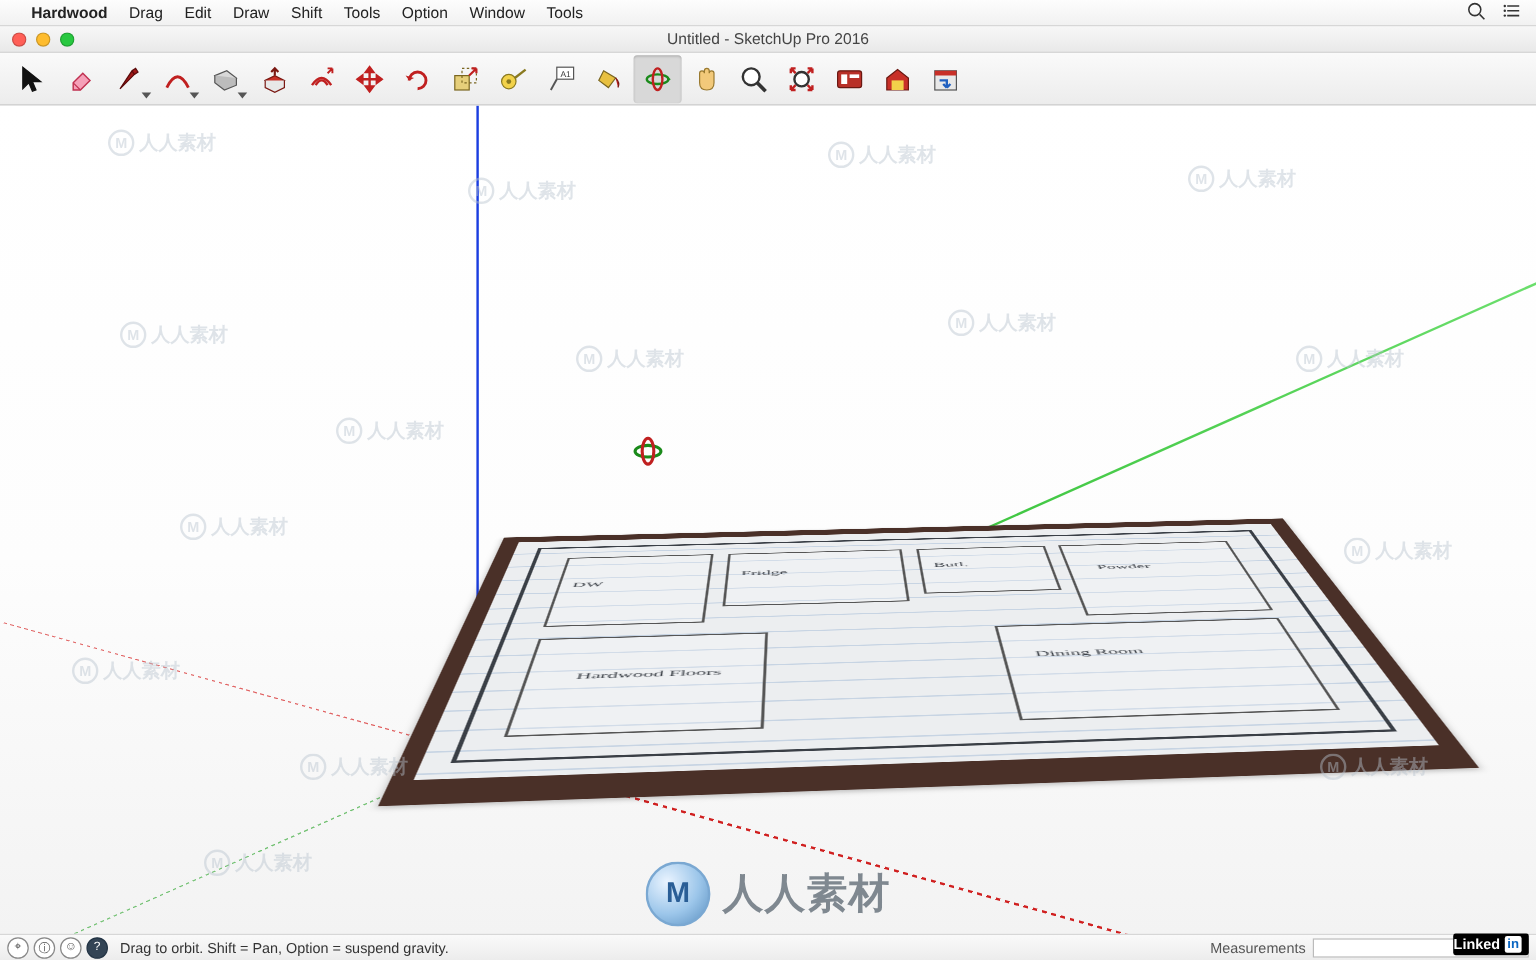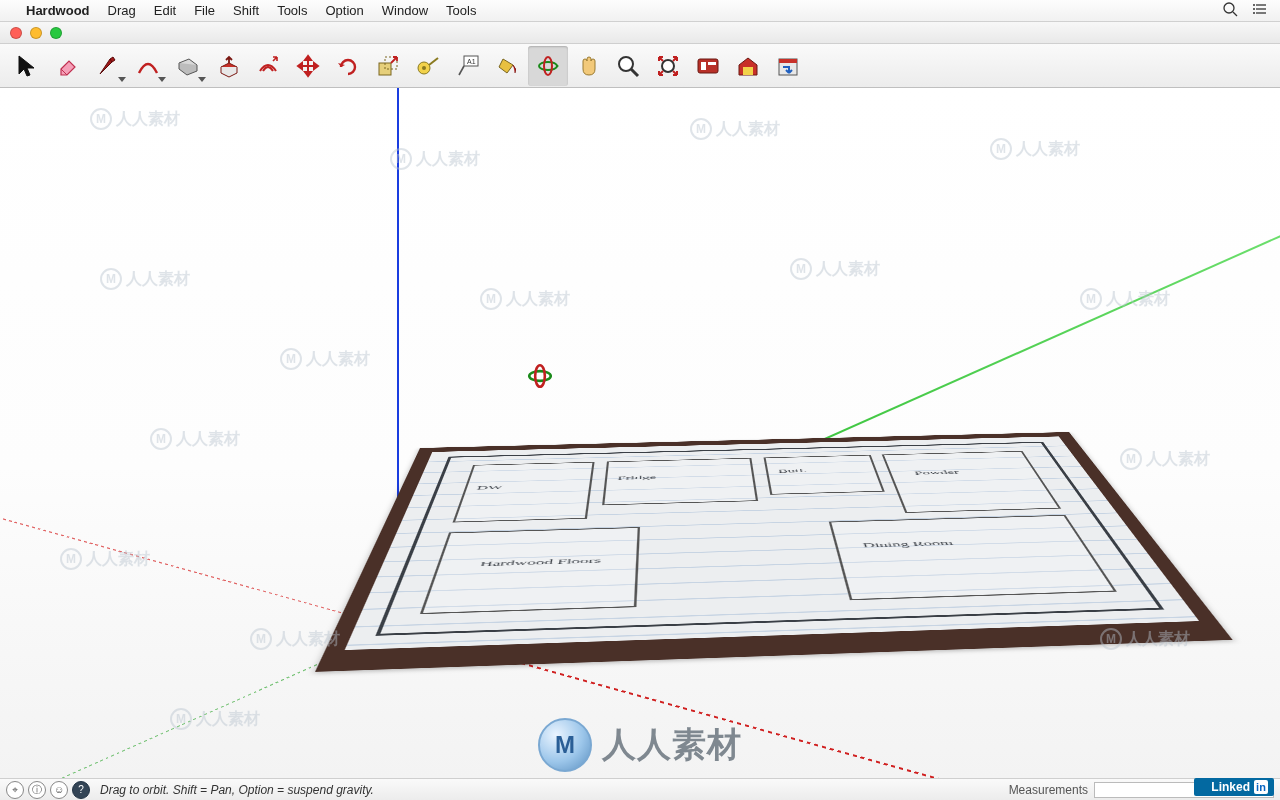--- a/index.html
+++ b/index.html
@@ -60,36 +60,36 @@
 .wm { position:absolute; color:#b9c4cf; font-size:16px; font-weight:600; opacity:0.45; display:flex; align-items:center; gap:4px; font-family:"Microsoft YaHei",sans-serif; pointer-events:none;}
 .wm .g { width:22px; height:22px; border:2px solid #b9c4cf; border-radius:50%; display:inline-flex; align-items:center; justify-content:center; font-size:12px;}
 .big-wm { position:absolute; left:50%; bottom:6px; transform:translateX(-50%); display:flex; align-items:center; gap:10px; pointer-events:none;}
 .big-wm .globe{width:54px;height:54px;border-radius:50%;background:radial-gradient(circle at 32% 30%,#eaf4ff,#9cc6ea 55%,#5a8fc0);border:2px solid #7aa8d2;display:flex;align-items:center;justify-content:center;color:#2a5e96;font-weight:700;font-size:24px;}
 .big-wm .txt{font-size:34px;font-weight:800;color:#7f8890;letter-spacing:1px;font-family:"Microsoft YaHei",sans-serif;}
 
 
 .statusbar { height:22px; background:linear-gradient(#fafafa,#ececec); border-top:1px solid #cfcfcf; display:flex; align-items:center; font-size:12px; color:#333; padding:0 6px;}
 .statusbar .sb-icon{width:18px;height:18px;border:1px solid #888;border-radius:50%;margin-right:4px;display:flex;align-items:center;justify-content:center;font-size:10px;color:#555;background:#fff;}
 .statusbar .sb-icon.q{background:#345; color:#fff; border-color:#234;}
-.statusbar .hint{margin-left:6px;font-style:italic;}
+.statusbar .hint{margin-left:6px;}
 .statusbar .spacer{flex:1;}
 .statusbar .meas-label{margin-right:6px;color:#555;}
 .statusbar .meas-box{width:180px;height:16px;border:1px solid #bbb;background:#fff;}
-.linkedin { position:absolute; right:6px; bottom:4px; background:#0369a1; color:#fff; font-size:12px; font-weight:600; padding:2px 6px 2px 17px; border-radius:2px; display:flex; align-items:center; gap:4px;}
+.linkedin { position:absolute; right:6px; bottom:4px; background:#000000; color:#fff; font-size:12px; font-weight:600; padding:2px 6px 2px 0; border-radius:2px; display:flex; align-items:center; gap:4px;}
 .linkedin .sq{background:#fff;color:#0a66c2;font-weight:800;width:14px;height:14px;display:flex;align-items:center;justify-content:center;border-radius:2px;font-size:11px;}
 </style>
 </head>
 <body>
 
 <div class="mac-menubar">
   <span class="apple"></span>
   <span class="item bold">Hardwood</span>
   <span class="item">Drag</span>
   <span class="item">Edit</span>
-  <span class="item">File</span>
+  <span class="item">Draw</span>
   <span class="item">Shift</span>
   <span class="item">Tools</span>
   <span class="item">Option</span>
   <span class="item">Window</span>
   <span class="item">Tools</span>
   <span class="spacer"></span>
   <span class="right-icon">
     <svg width="16" height="16" viewBox="0 0 16 16">
         <circle cx="7" cy="7" r="5" fill="none" stroke="#333" stroke-width="1.3"></circle>
         <line x1="11" y1="11" x2="15" y2="15" stroke="#333" stroke-width="1.3"></line>
@@ -106,20 +106,21 @@
       </svg>
   </span>
 </div>
 
 <div class="titlebar">
   <div class="traffic">
     <div class="tl red"></div>
     <div class="tl yellow"></div>
     <div class="tl green"></div>
   </div>
+  <div class="title">Untitled - SketchUp Pro 2016</div>
 </div>
 
 <div class="toolbar">
   <div class="tool">
       <svg viewBox="0 0 26 26">
         <path d="M4 3 L4 21 L9 16 L12 23 L15 22 L12 15 L19 15 Z" fill="#111" stroke="#111"></path>
       </svg>
     </div>
   <div class="tool">
       <svg viewBox="0 0 26 26">

